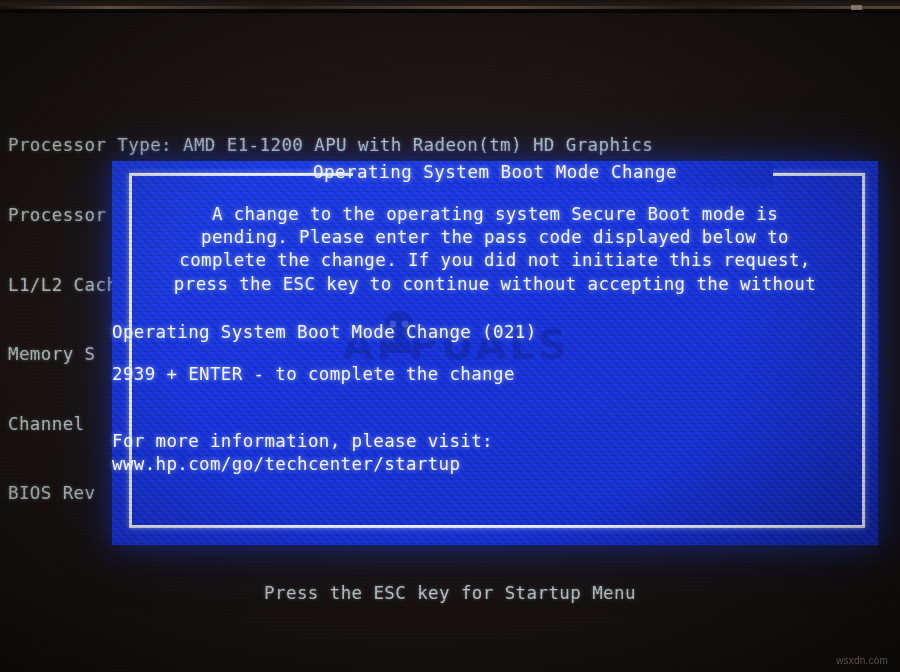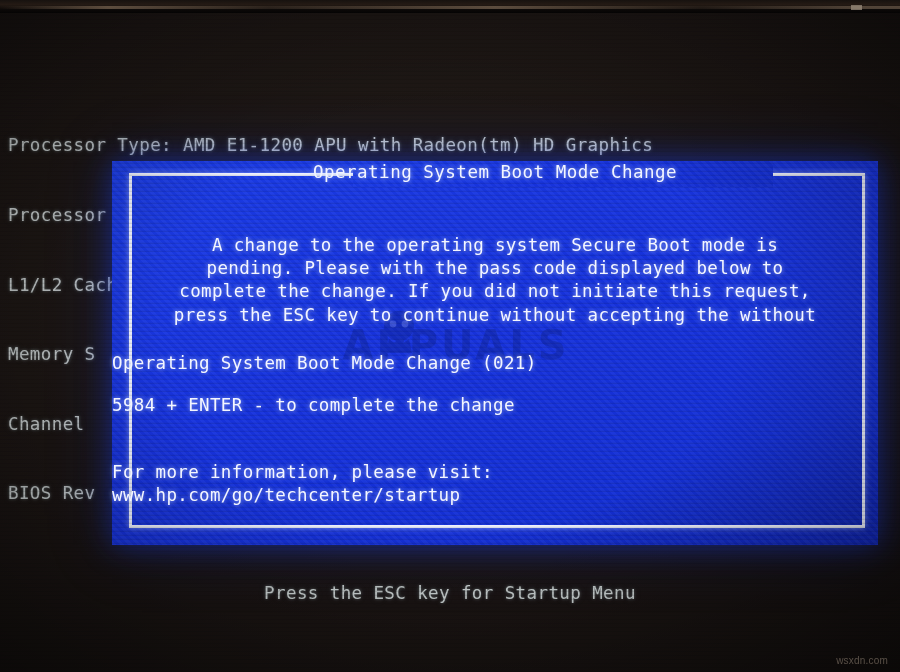--- a/index.html
+++ b/index.html
@@ -128,21 +128,20 @@
   .dialog-body {
     position: absolute;
     left: 0;
     top: 42px;
     width: 766px;
     z-index: 2;
     color: #f4f6ff;
     font-size: 17.5px;
     letter-spacing: 0.35px;
     text-shadow: 0 0 4px rgba(210,225,255,.6), 0 0 9px rgba(130,165,255,.32);
-    margin-top: 31px;
   }
   .para {
     text-align: center;
     line-height: 23.2px;
   }
   .para .ln { display: block; white-space: pre; }
 
   .spacer-a { height: 25px; }
   .spacer-b { height: 19px; }
   .spacer-c { height: 19px; }
@@ -205,32 +204,32 @@
   <div class="dialog">
 
     <div class="dialog-border"></div>
     <div class="title-mask"></div>
     <div class="dialog-title">Operating System Boot Mode Change</div>
 
     <div class="dialog-body">
 
       <div class="para">
         <span class="ln">A change to the operating system Secure Boot mode is</span>
-        <span class="ln">pending. Please with the pass code displayed below to</span>
+        <span class="ln">pending. Please enter the pass code displayed below to</span>
         <span class="ln">complete the change. If you did not initiate this request,</span>
         <span class="ln">press the ESC key to continue without accepting the without</span>
       </div>
 
       <div class="spacer-a"></div>
 
       <div class="code-line">Operating System Boot Mode Change (021)</div>
 
       <div class="spacer-b"></div>
 
-      <div class="action-line">5984 + ENTER - to complete the change</div>
+      <div class="action-line">2939 + ENTER - to complete the change</div>
 
       <div class="spacer-c"></div>
 
 
       <div class="spacer-d"></div>
 
       <div class="footer-line">For more information, please visit:</div>
       <div class="footer-line">www.hp.com/go/techcenter/startup</div>
 
     </div>

